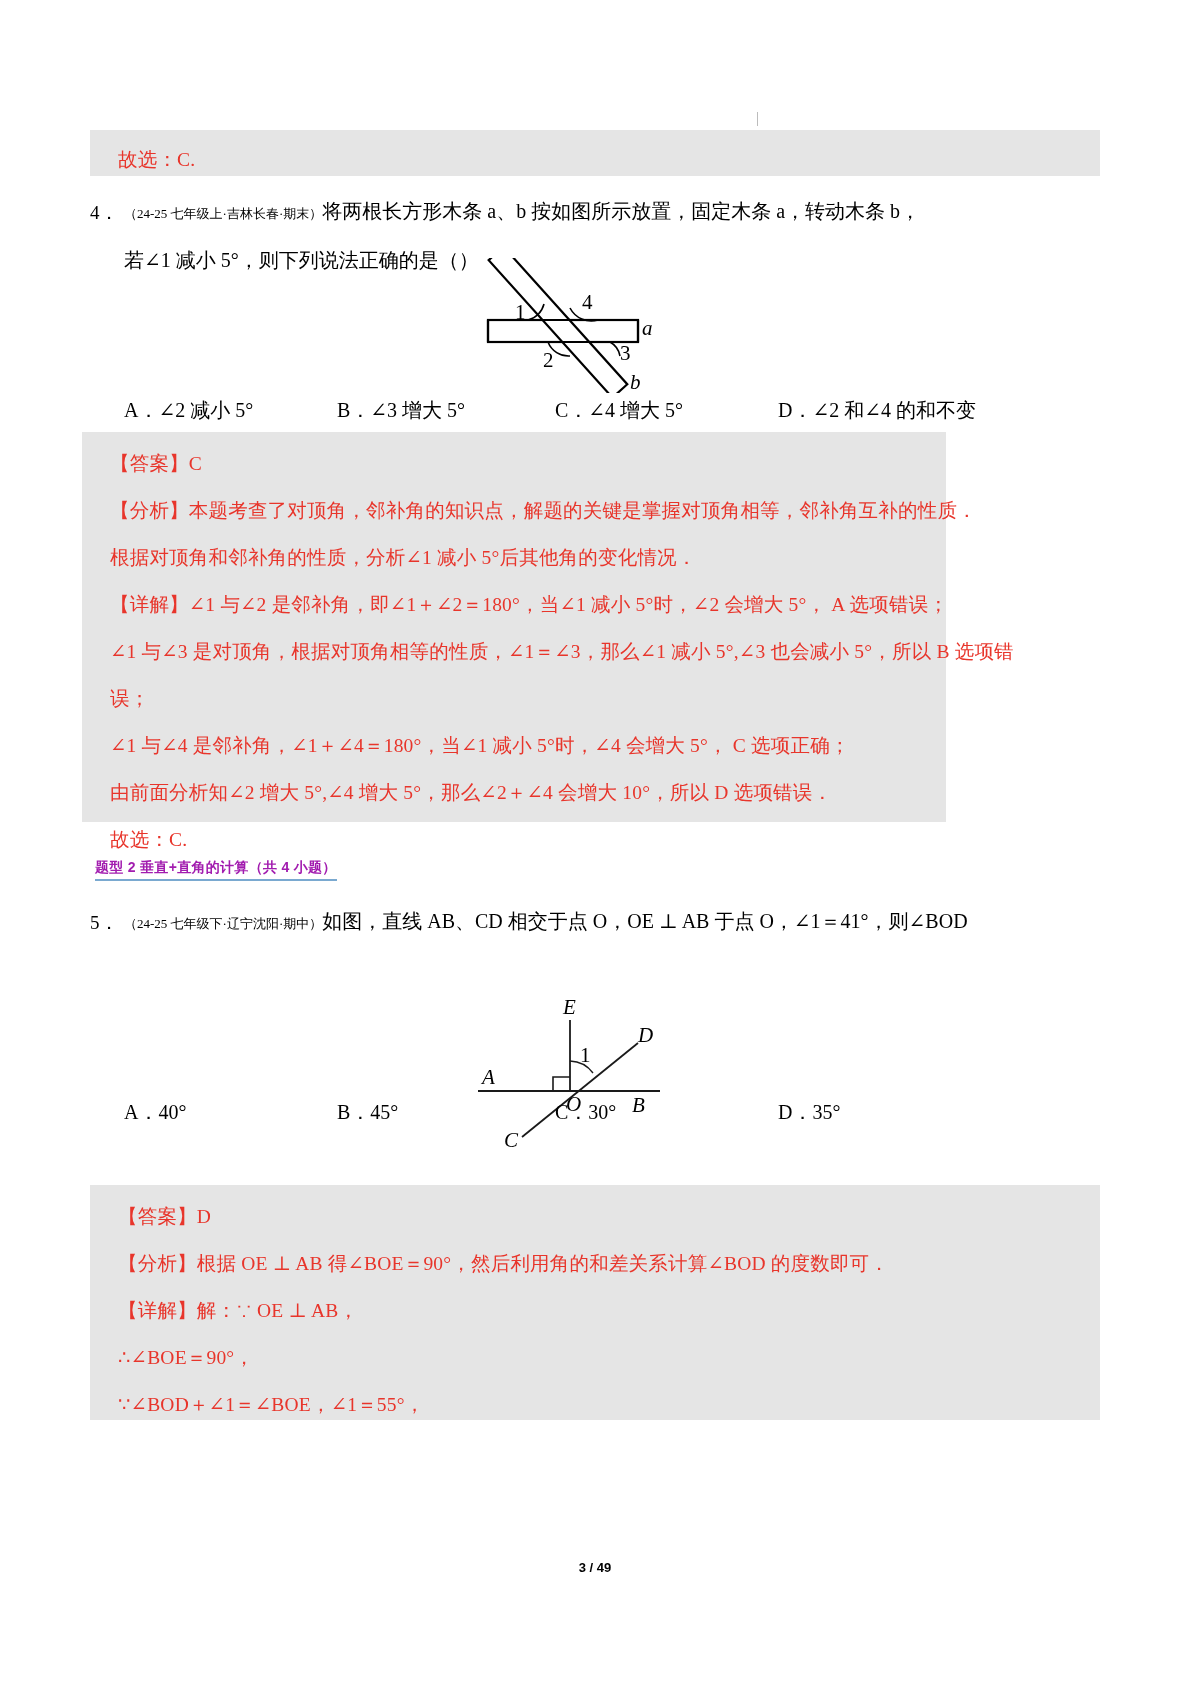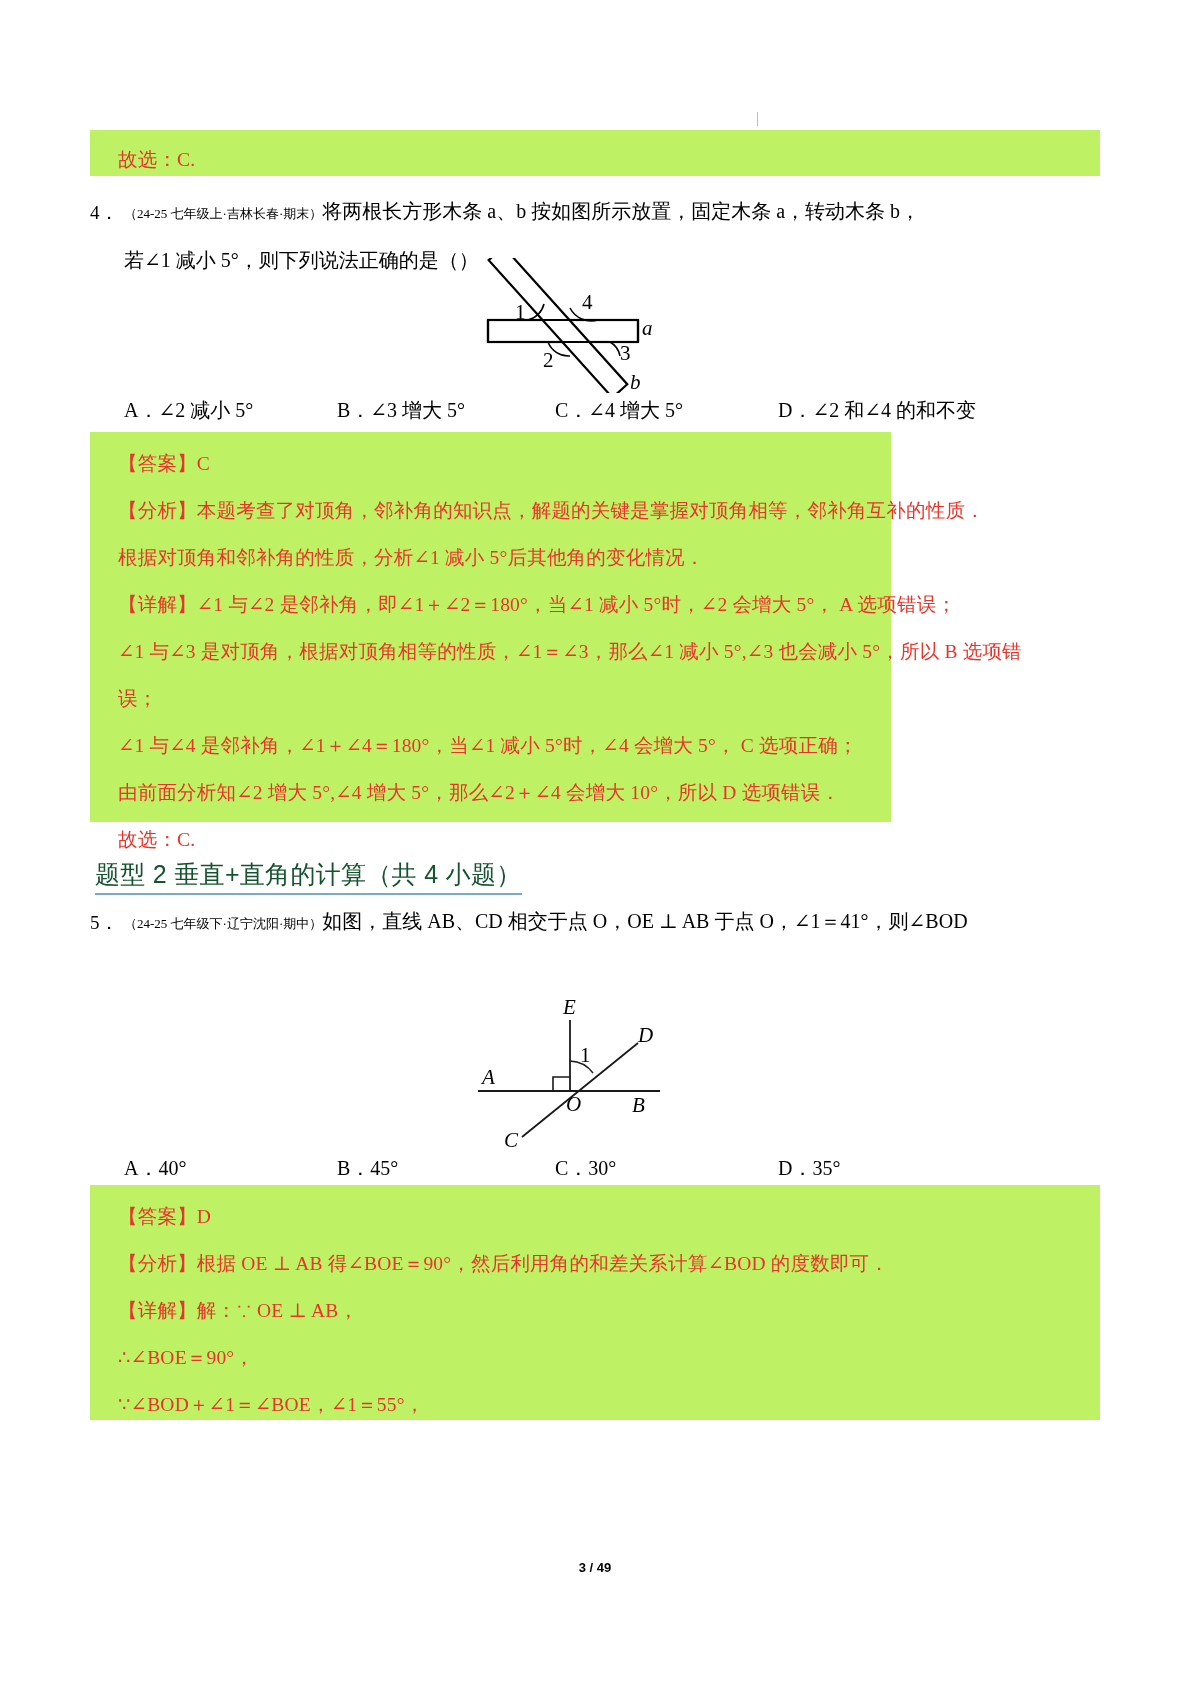--- a/index.html
+++ b/index.html
@@ -18,21 +18,21 @@
   .page {
     position: absolute;
     left: 0; top: 0;
     width: 1190px;
     height: 1683px;
     box-sizing: border-box;
     padding: 0 90px;
   }
   
   .ans-block {
-    background: #bef264;
+    background: #e5e5e5;
     padding: 10px 28px 14px 28px;
     box-sizing: border-box;
   }
   .ans-line {
     color: #e8352b;
     font-size: 19.5px;
     line-height: 47px;
     white-space: nowrap;
     letter-spacing: 0.2px;
   }
@@ -61,23 +61,23 @@
     line-height: 40px;
     padding-left: 34px;
     gap: 28px;
   }
   .opt-a { width: 185px; }
   .opt-b { width: 190px; }
   .opt-c { width: 195px; }
   .opt-d { width: 230px; }
   .sec-head {
     display: inline-block;
-    color: #14532d;
-    font-weight: normal;
-    font-size: 25px;
+    color: #a21caf;
+    font-weight: bold;
+    font-size: 14px;
     font-family: "Liberation Sans", sans-serif;
     border-bottom: 2.5px solid #7aa9d0;
     padding-bottom: 2px;
     letter-spacing: 0.3px;
   }
   .footer {
     position: absolute;
     left: 0; right: 0;
     bottom: 108px;
     text-align: center;
@@ -156,21 +156,21 @@
     <span class="fig-label" style="left:160px;top:112px;">b</span>
   </div>
 
   <div class="opts" style="position:absolute;left:90px;top:390px;width:1010px;">
     <div class="opt-a">A．∠2 减小 5°</div>
     <div class="opt-b">B．∠3 增大 5°</div>
     <div class="opt-c">C．∠4 增大 5°</div>
     <div class="opt-d">D．∠2 和∠4 的和不变</div>
   </div>
 
-  <div class="ans-block" style="position:absolute;left:90px;top:432px;width:801px;height:390px;padding-top:8px;">
+  <div class="ans-block" style="position:absolute;left:82px;top:432px;width:864px;height:390px;padding-top:8px;">
     <div class="ans-line">
       <span class="tag">【答案】</span><span class="red">C</span>
     </div>
     <div class="ans-line">
       <span class="tag">【分析】</span><span>本题考查了对顶角，邻补角的知识点，解题的关键是掌握对顶角相等，邻补角互补的性质．</span>
     </div>
     <div class="ans-line">根据对顶角和邻补角的性质，分析∠1 减小 5°后其他角的变化情况．</div>
     <div class="ans-line">
       <span class="tag">【详解】</span><span>∠1 与∠2 是邻补角，即∠1＋∠2＝180°，当∠1 减小 5°时，∠2 会增大 5°， A 选项错误；</span>
     </div>
@@ -211,21 +211,21 @@
     </svg>
     <span class="fig-label" style="left:103px;top:0px;">E</span>
     <span class="fig-label" style="left:178px;top:28px;">D</span>
     <span class="fig-label" style="left:22px;top:70px;">A</span>
     <span class="fig-label" style="left:172px;top:98px;">B</span>
     <span class="fig-label" style="left:44px;top:133px;">C</span>
     <span class="fig-label" style="left:106px;top:97px;">O</span>
     <span class="fig-num" style="left:120px;top:48px;">1</span>
   </div>
 
-  <div class="opts" style="position:absolute;left:90px;top:1148px;width:1010px;">
+  <div class="opts" style="position:absolute;left:90px;top:1092px;width:1010px;">
     <div class="opt-a" style="width:185px;">A．40°</div>
     <div class="opt-b" style="width:190px;">B．45°</div>
     <div class="opt-c" style="width:195px;">C．30°</div>
     <div class="opt-d" style="width:230px;">D．35°</div>
   </div>
 
   <div class="ans-block" style="position:absolute;left:90px;top:1185px;width:1010px;height:235px;padding-top:8px;">
     <div class="ans-line">
       <span class="tag">【答案】</span><span class="red">D</span>
     </div>

